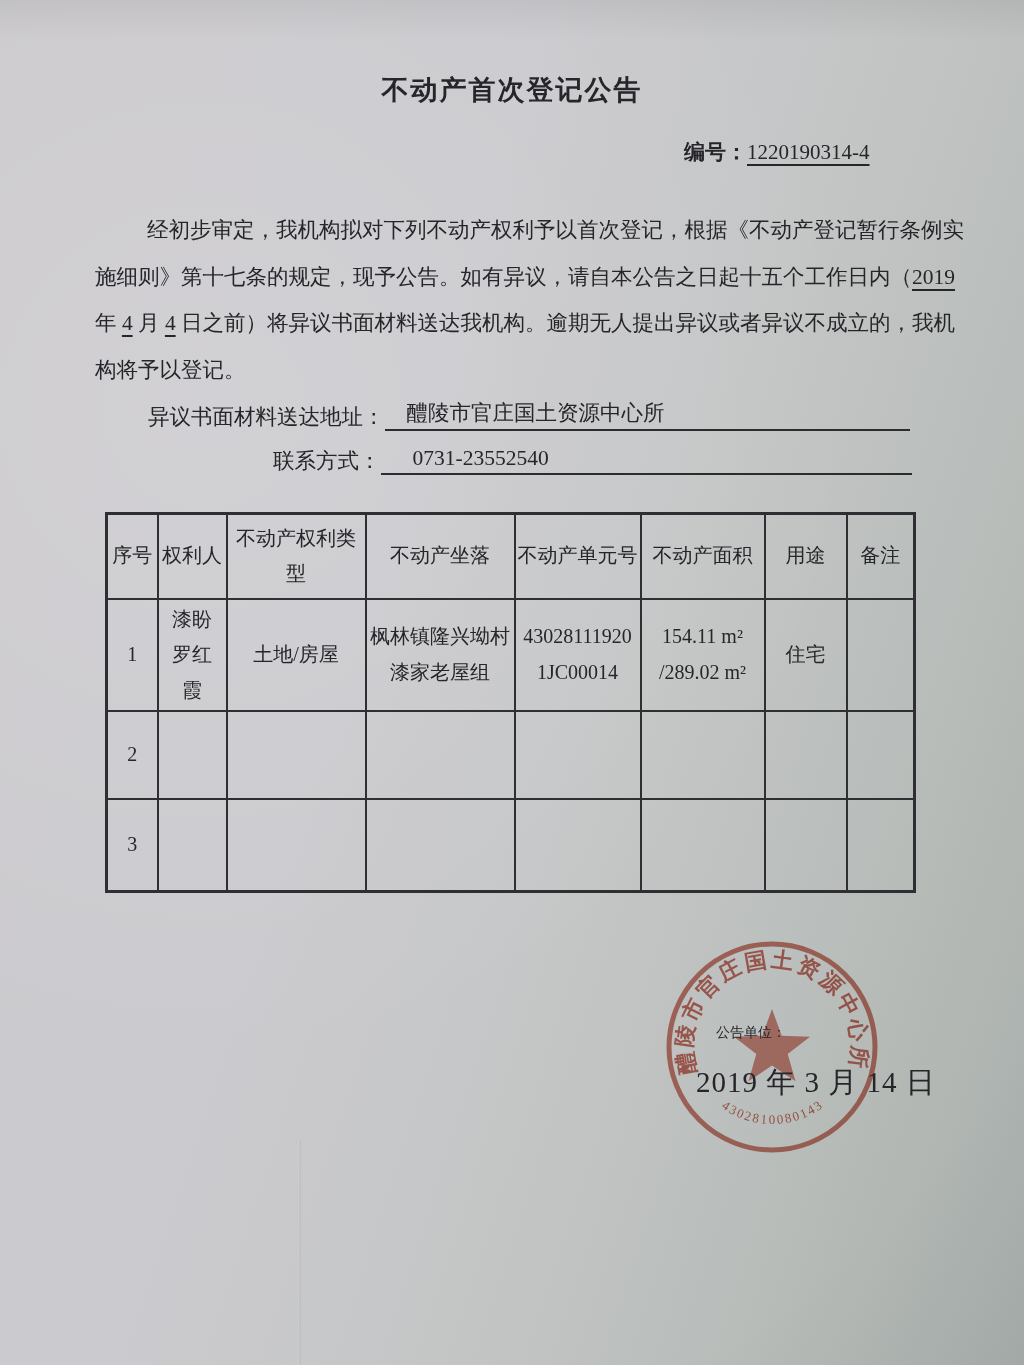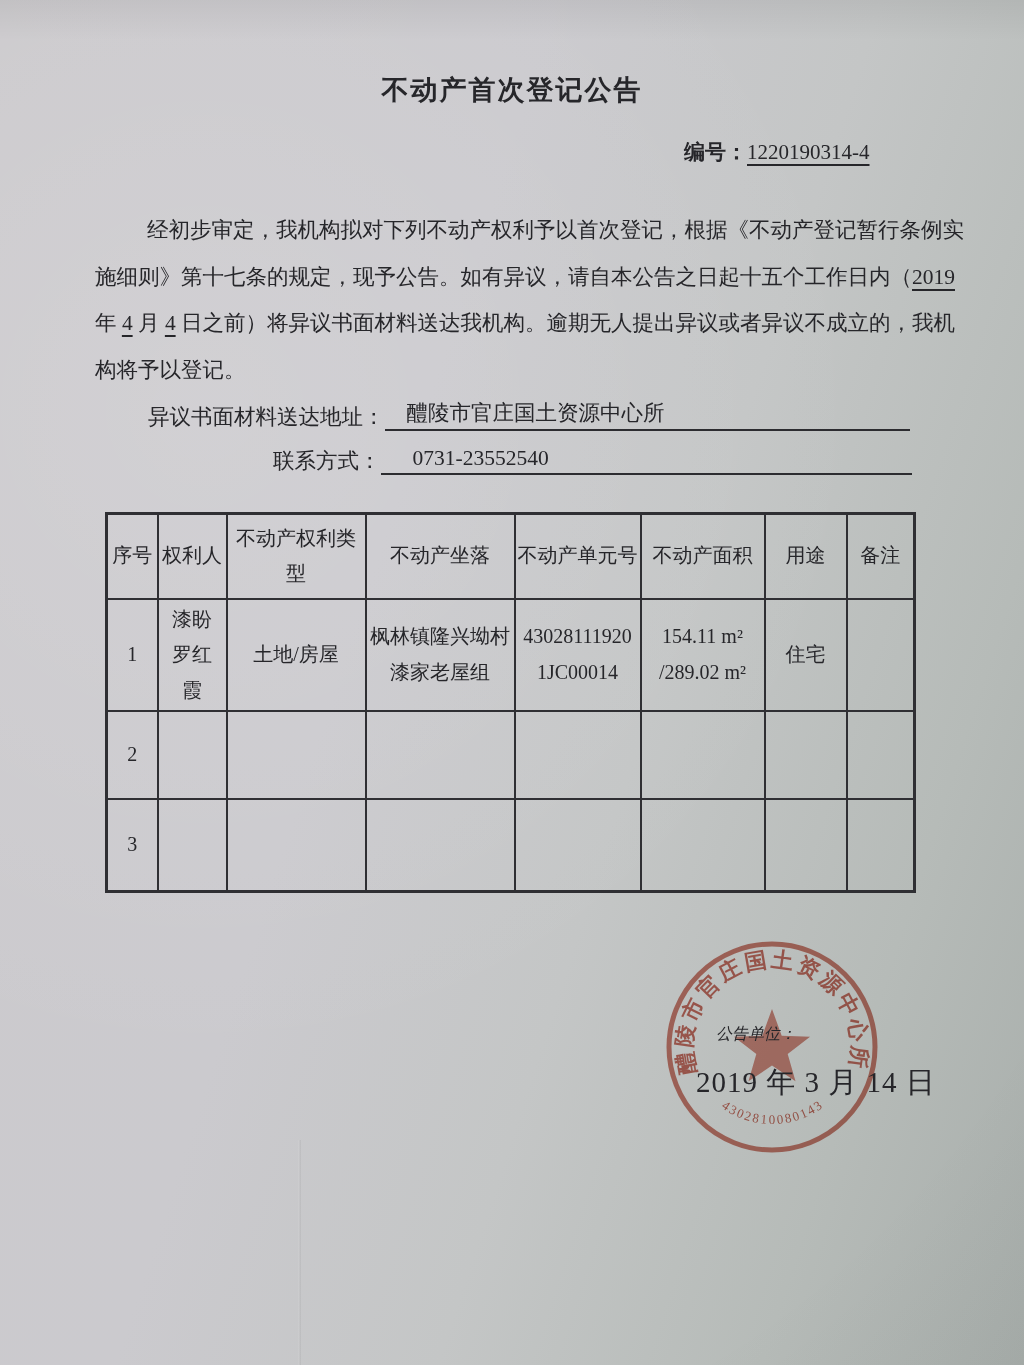--- a/index.html
+++ b/index.html
@@ -67,21 +67,21 @@
     border:2px solid #2f2f33;
   }
   table.reg{border-width:3px;}
   table.reg th,table.reg td{
     text-align:center;vertical-align:middle;
     font-weight:normal;padding:2px;
     white-space:pre-line;line-height:1.78;
     overflow:hidden;
   }
   .footer-issuer{
-    position:absolute;left:716px;top:1024px;font-size:16px;z-index:3;font-style:italic;
+    position:absolute;left:716px;top:1024px;font-size:14px;z-index:3;
   }
   .footer-date{
     position:absolute;left:696px;top:1063px;font-size:29px;letter-spacing:1px;z-index:3;
   }
   .stamp{
     position:absolute;left:652px;top:927px;width:240px;height:240px;
     z-index:2;mix-blend-mode:multiply;opacity:.92;
   }
   .stamp text{font-family:"Liberation Serif","DejaVu Serif",serif;}
 </style>

